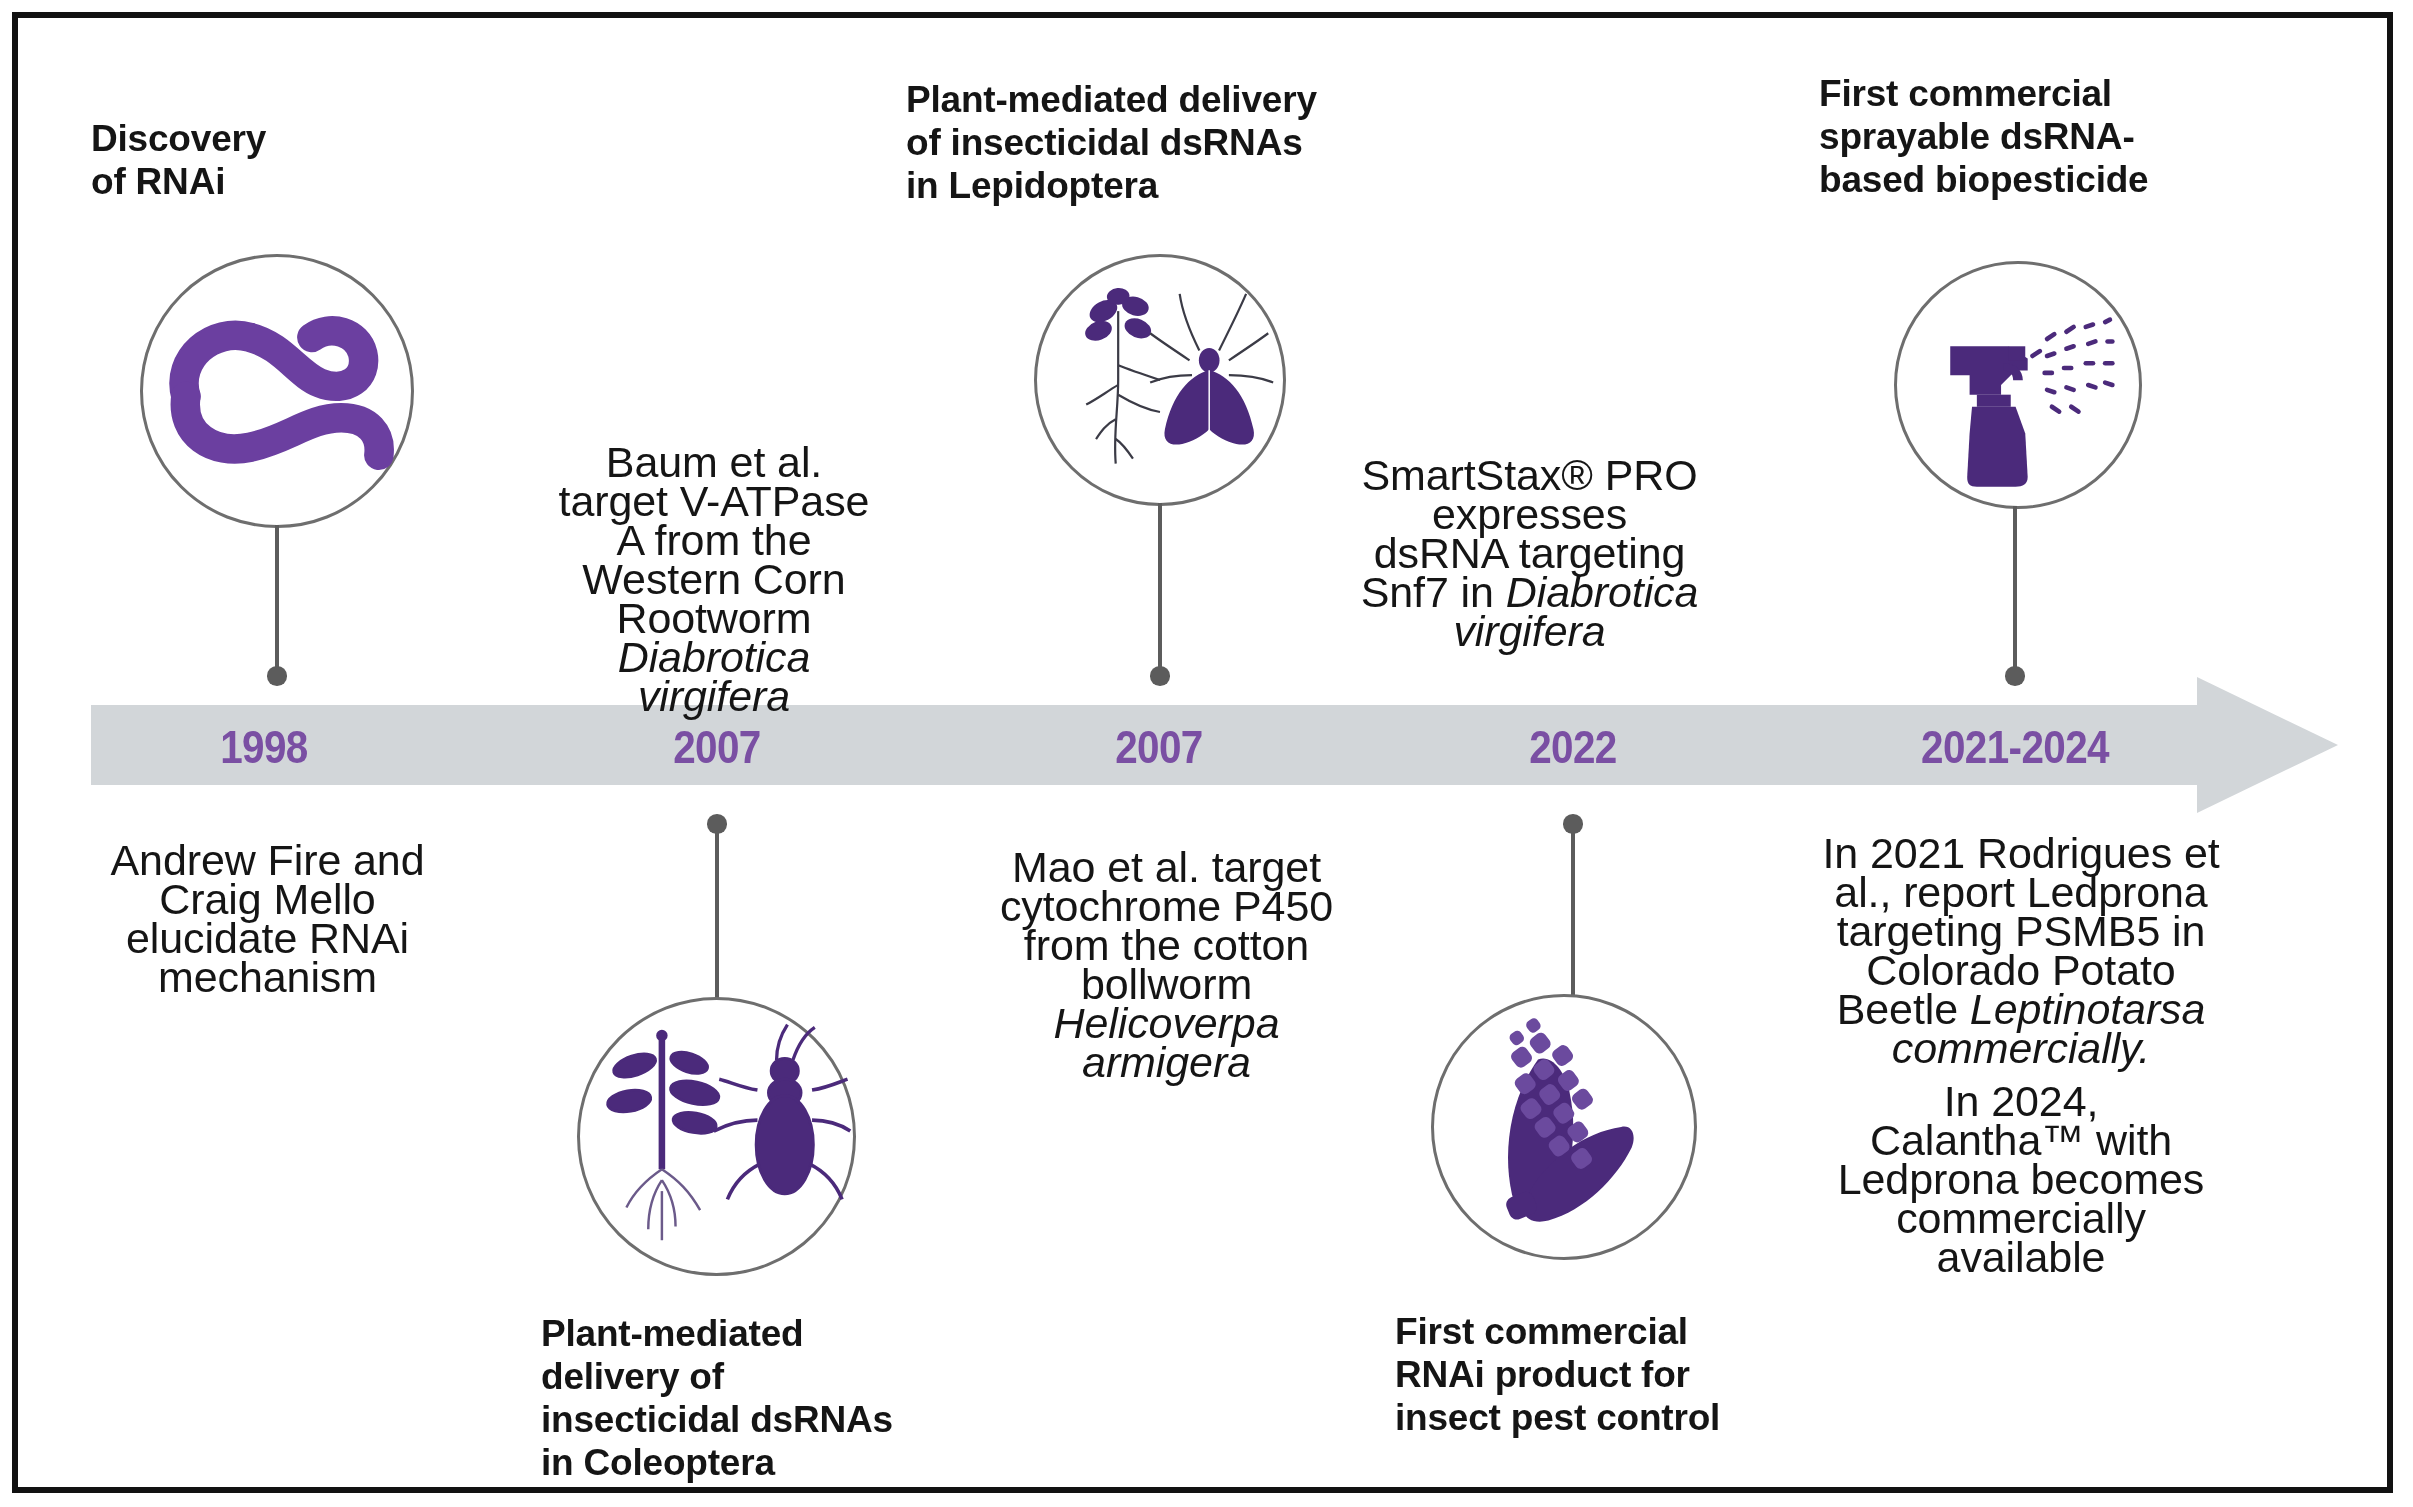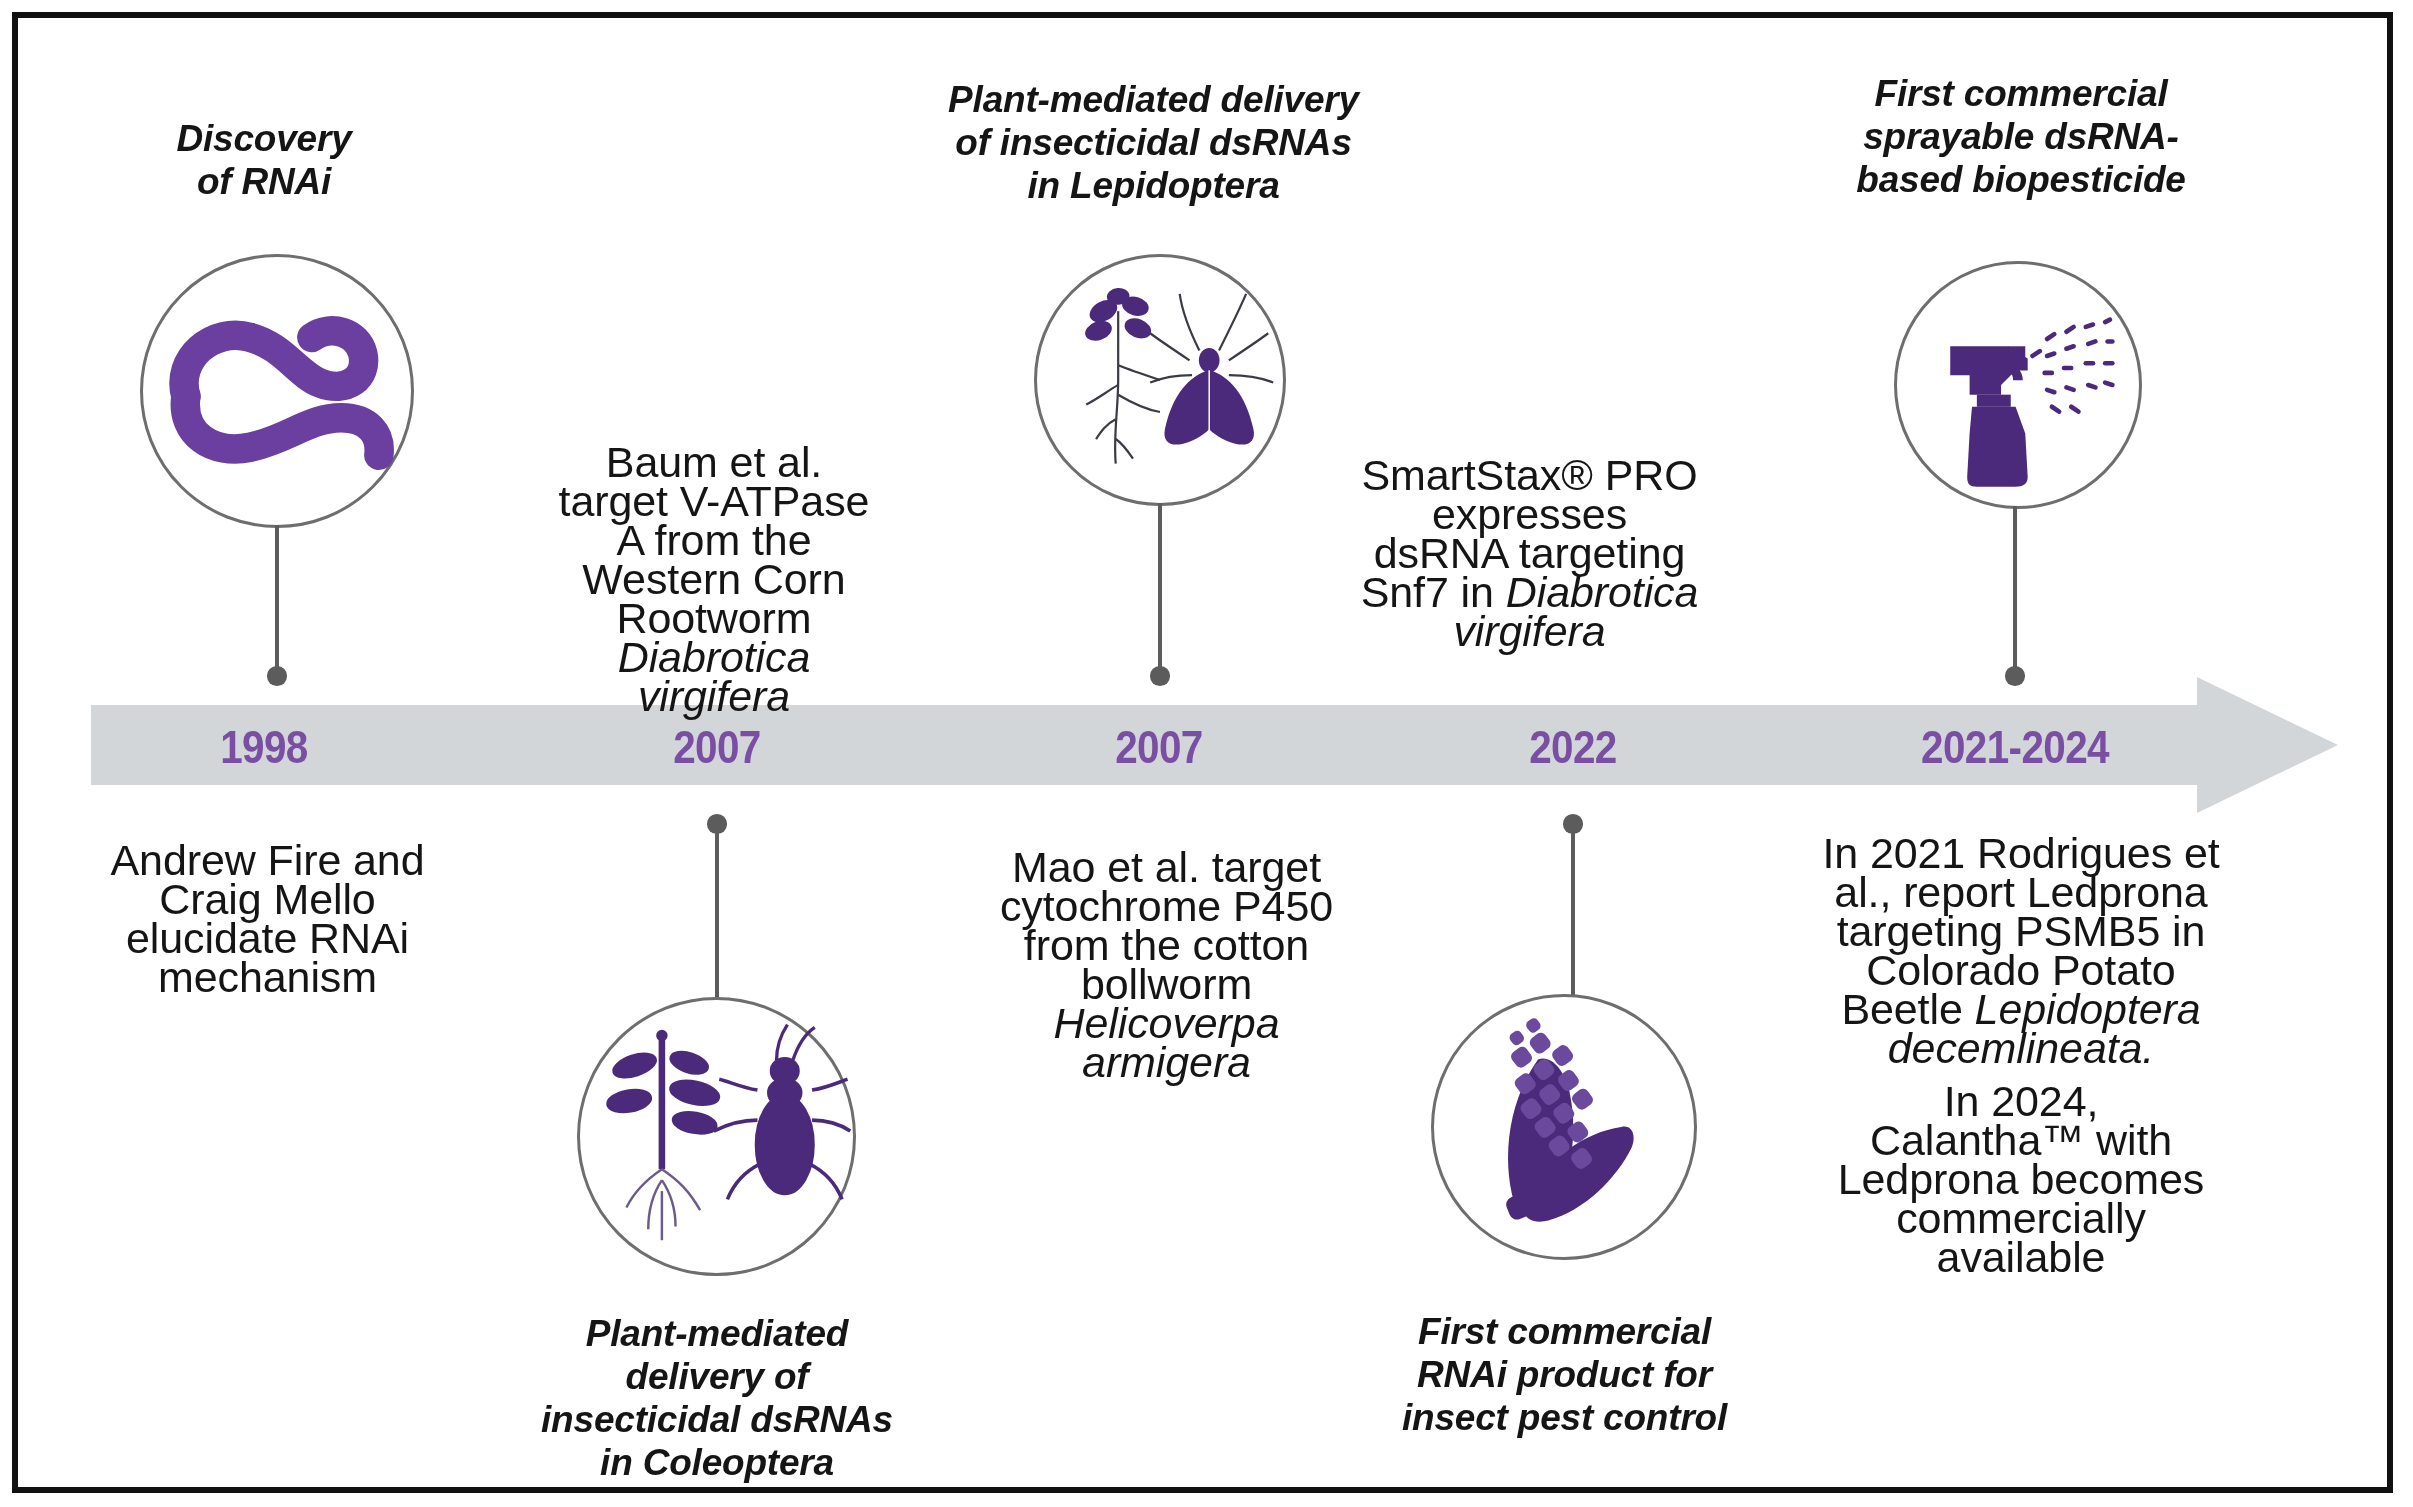--- a/index.html
+++ b/index.html
@@ -76,23 +76,22 @@
   }
   .circle svg{position:absolute;left:0;top:0;width:100%;height:100%;}
 
   
   .headline{
     position:absolute;
     font-weight:bold;
     font-size:37px;
     line-height:43px;
     color:#151515;
-    text-align:center;
+    text-align:left;
     letter-spacing:-0.2px;
-    font-style:italic;
   }
   .note{
     position:absolute;
     font-size:43px;
     line-height:39px;
     color:#151515;
     text-align:center;
     letter-spacing:-0.1px;
   }
   .note i, .note em{font-style:italic;}
@@ -322,19 +321,19 @@
           <path d="M86 41 L89 41"></path>
         <path d="M86 49 L89 50"></path>
       </g>
     </svg>
   </div>
 
   <div class="stem" style="left:2013px;top:506px;height:168px;"></div>
   <div class="dot" style="left:2005px;top:666px;"></div>
 
   <div class="note" style="left:1819px;top:834px;width:404px;">
-    <span>In 2021 Rodrigues et al., report Ledprona targeting PSMB5 in Colorado Potato Beetle </span><i>Lepidoptera decemlineata.</i>
+    <span>In 2021 Rodrigues et al., report Ledprona targeting PSMB5 in Colorado Potato Beetle </span><i>Leptinotarsa commercially.</i>
   </div>
 
   <div class="note" style="left:1832px;top:1082px;width:378px;">In 2024, Calantha™ with Ledprona becomes commercially available</div>
 
 </div>
 
 
 </body></html>

